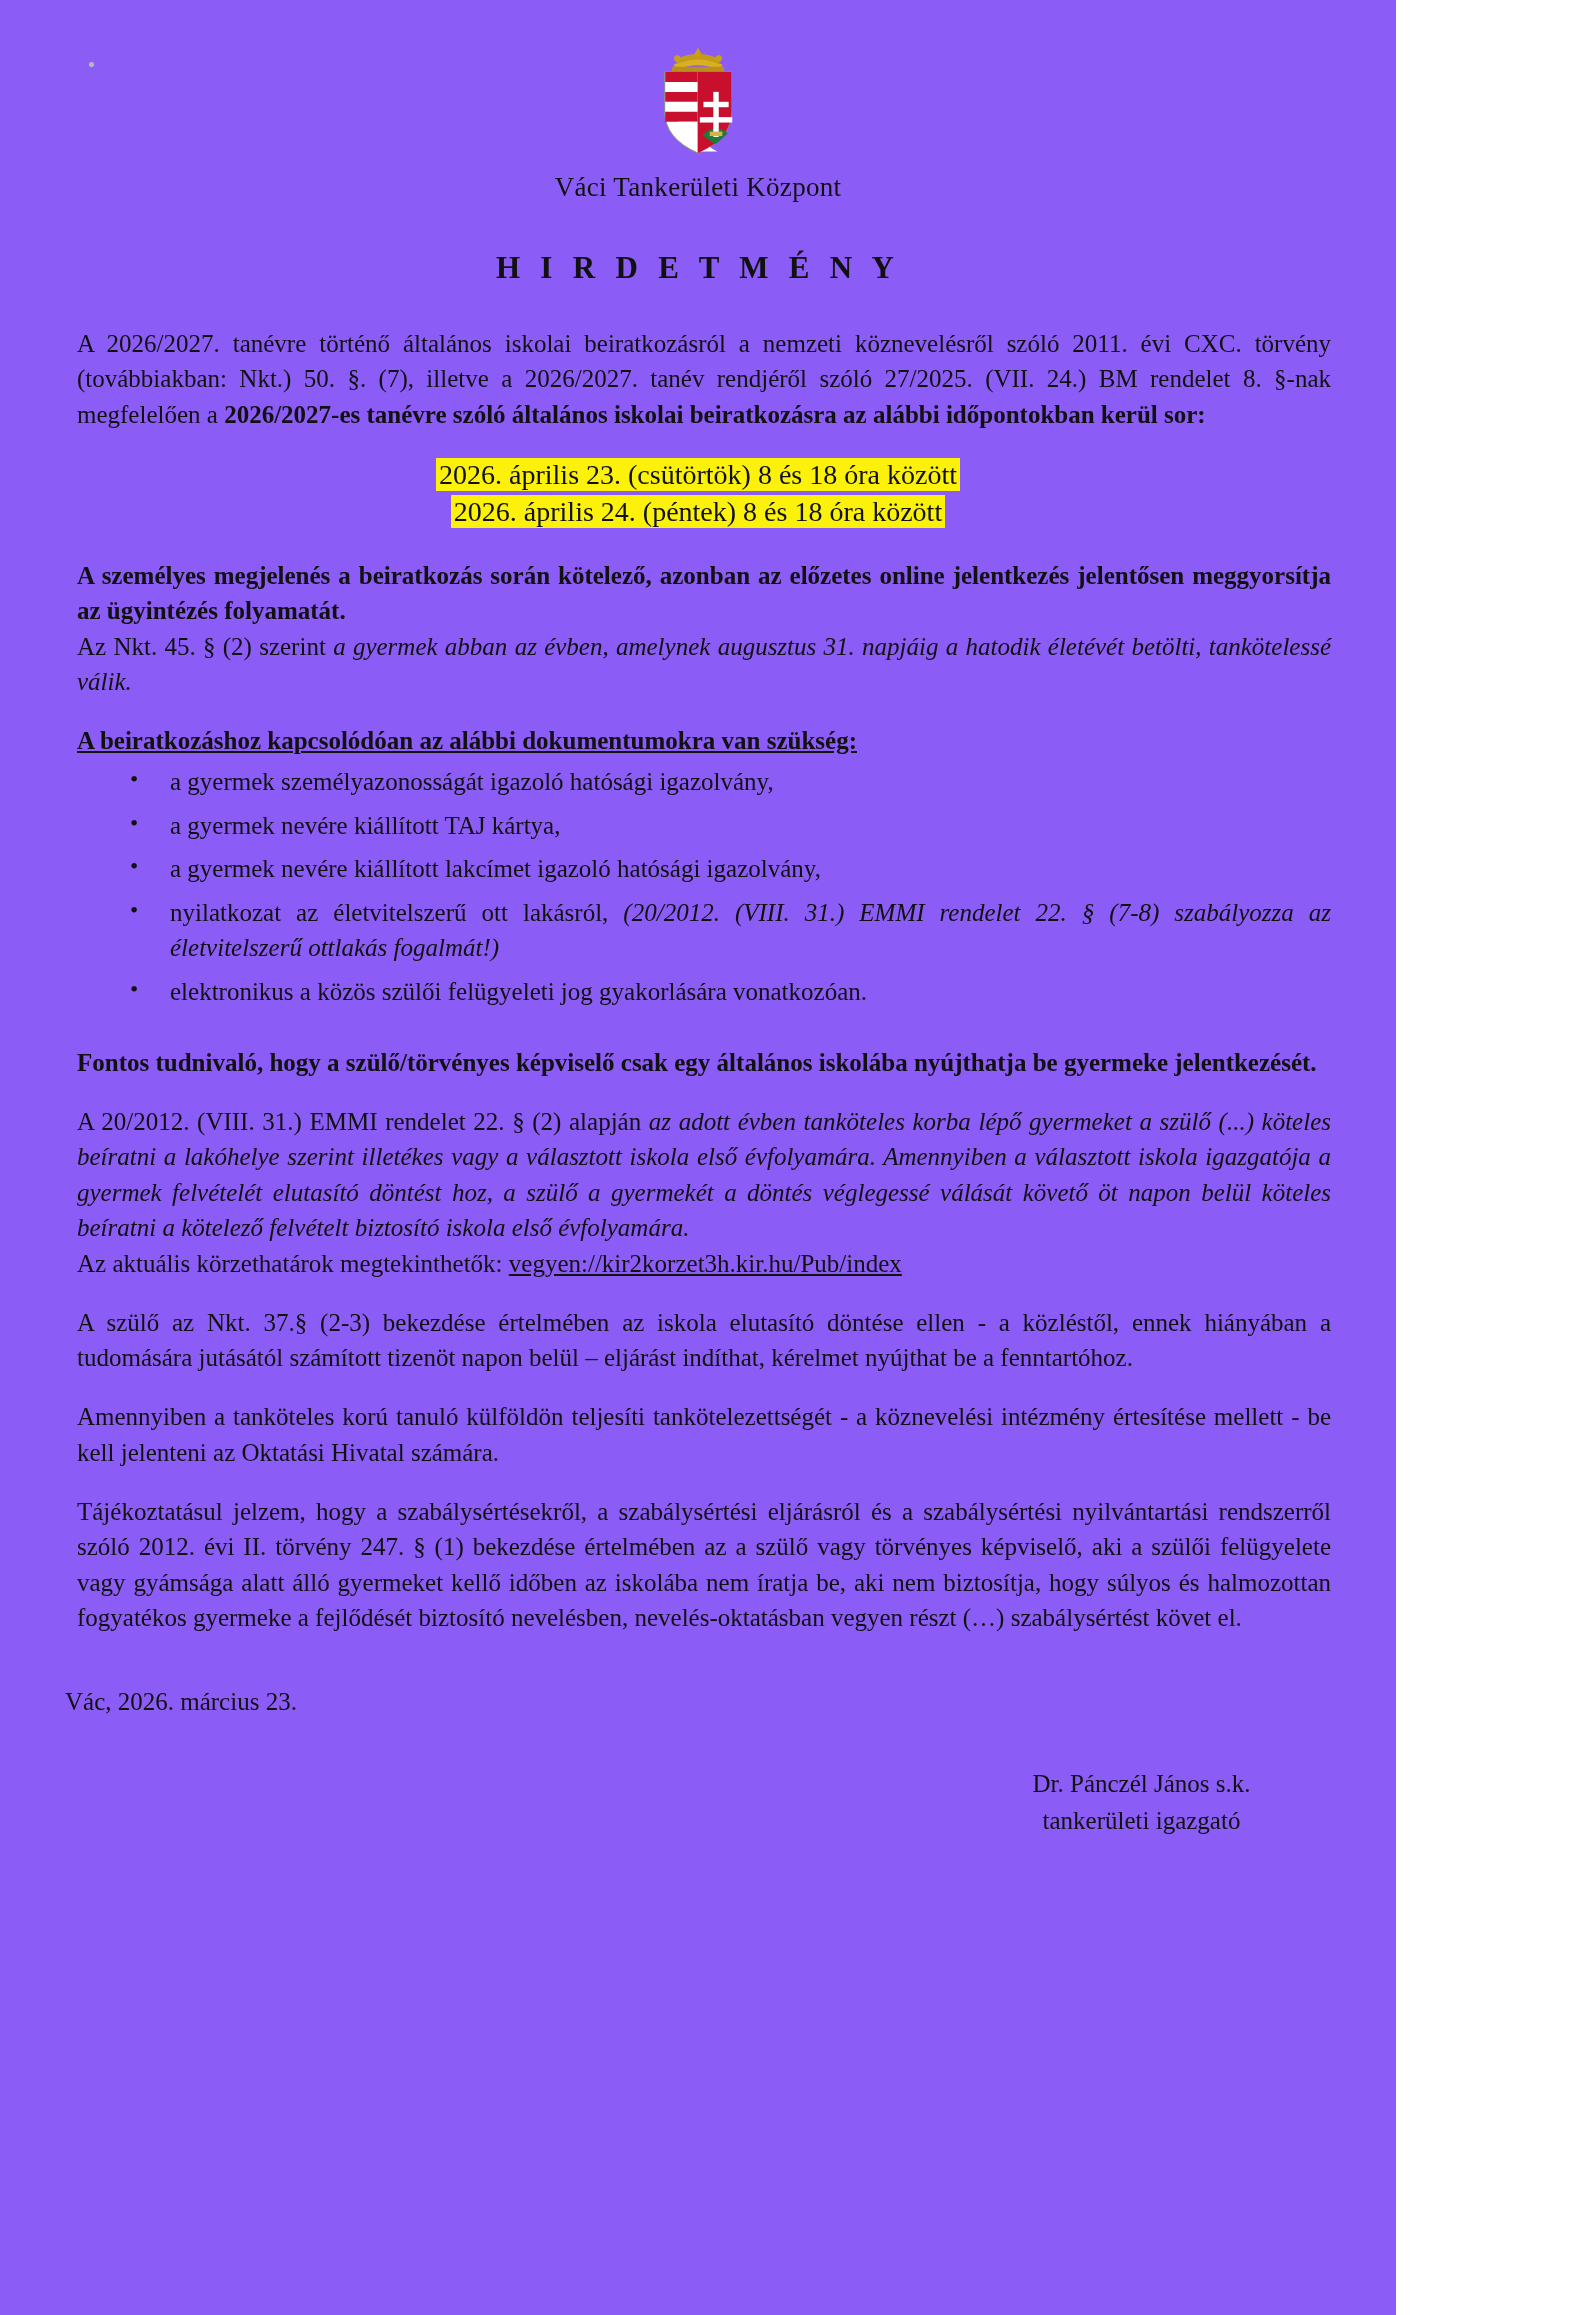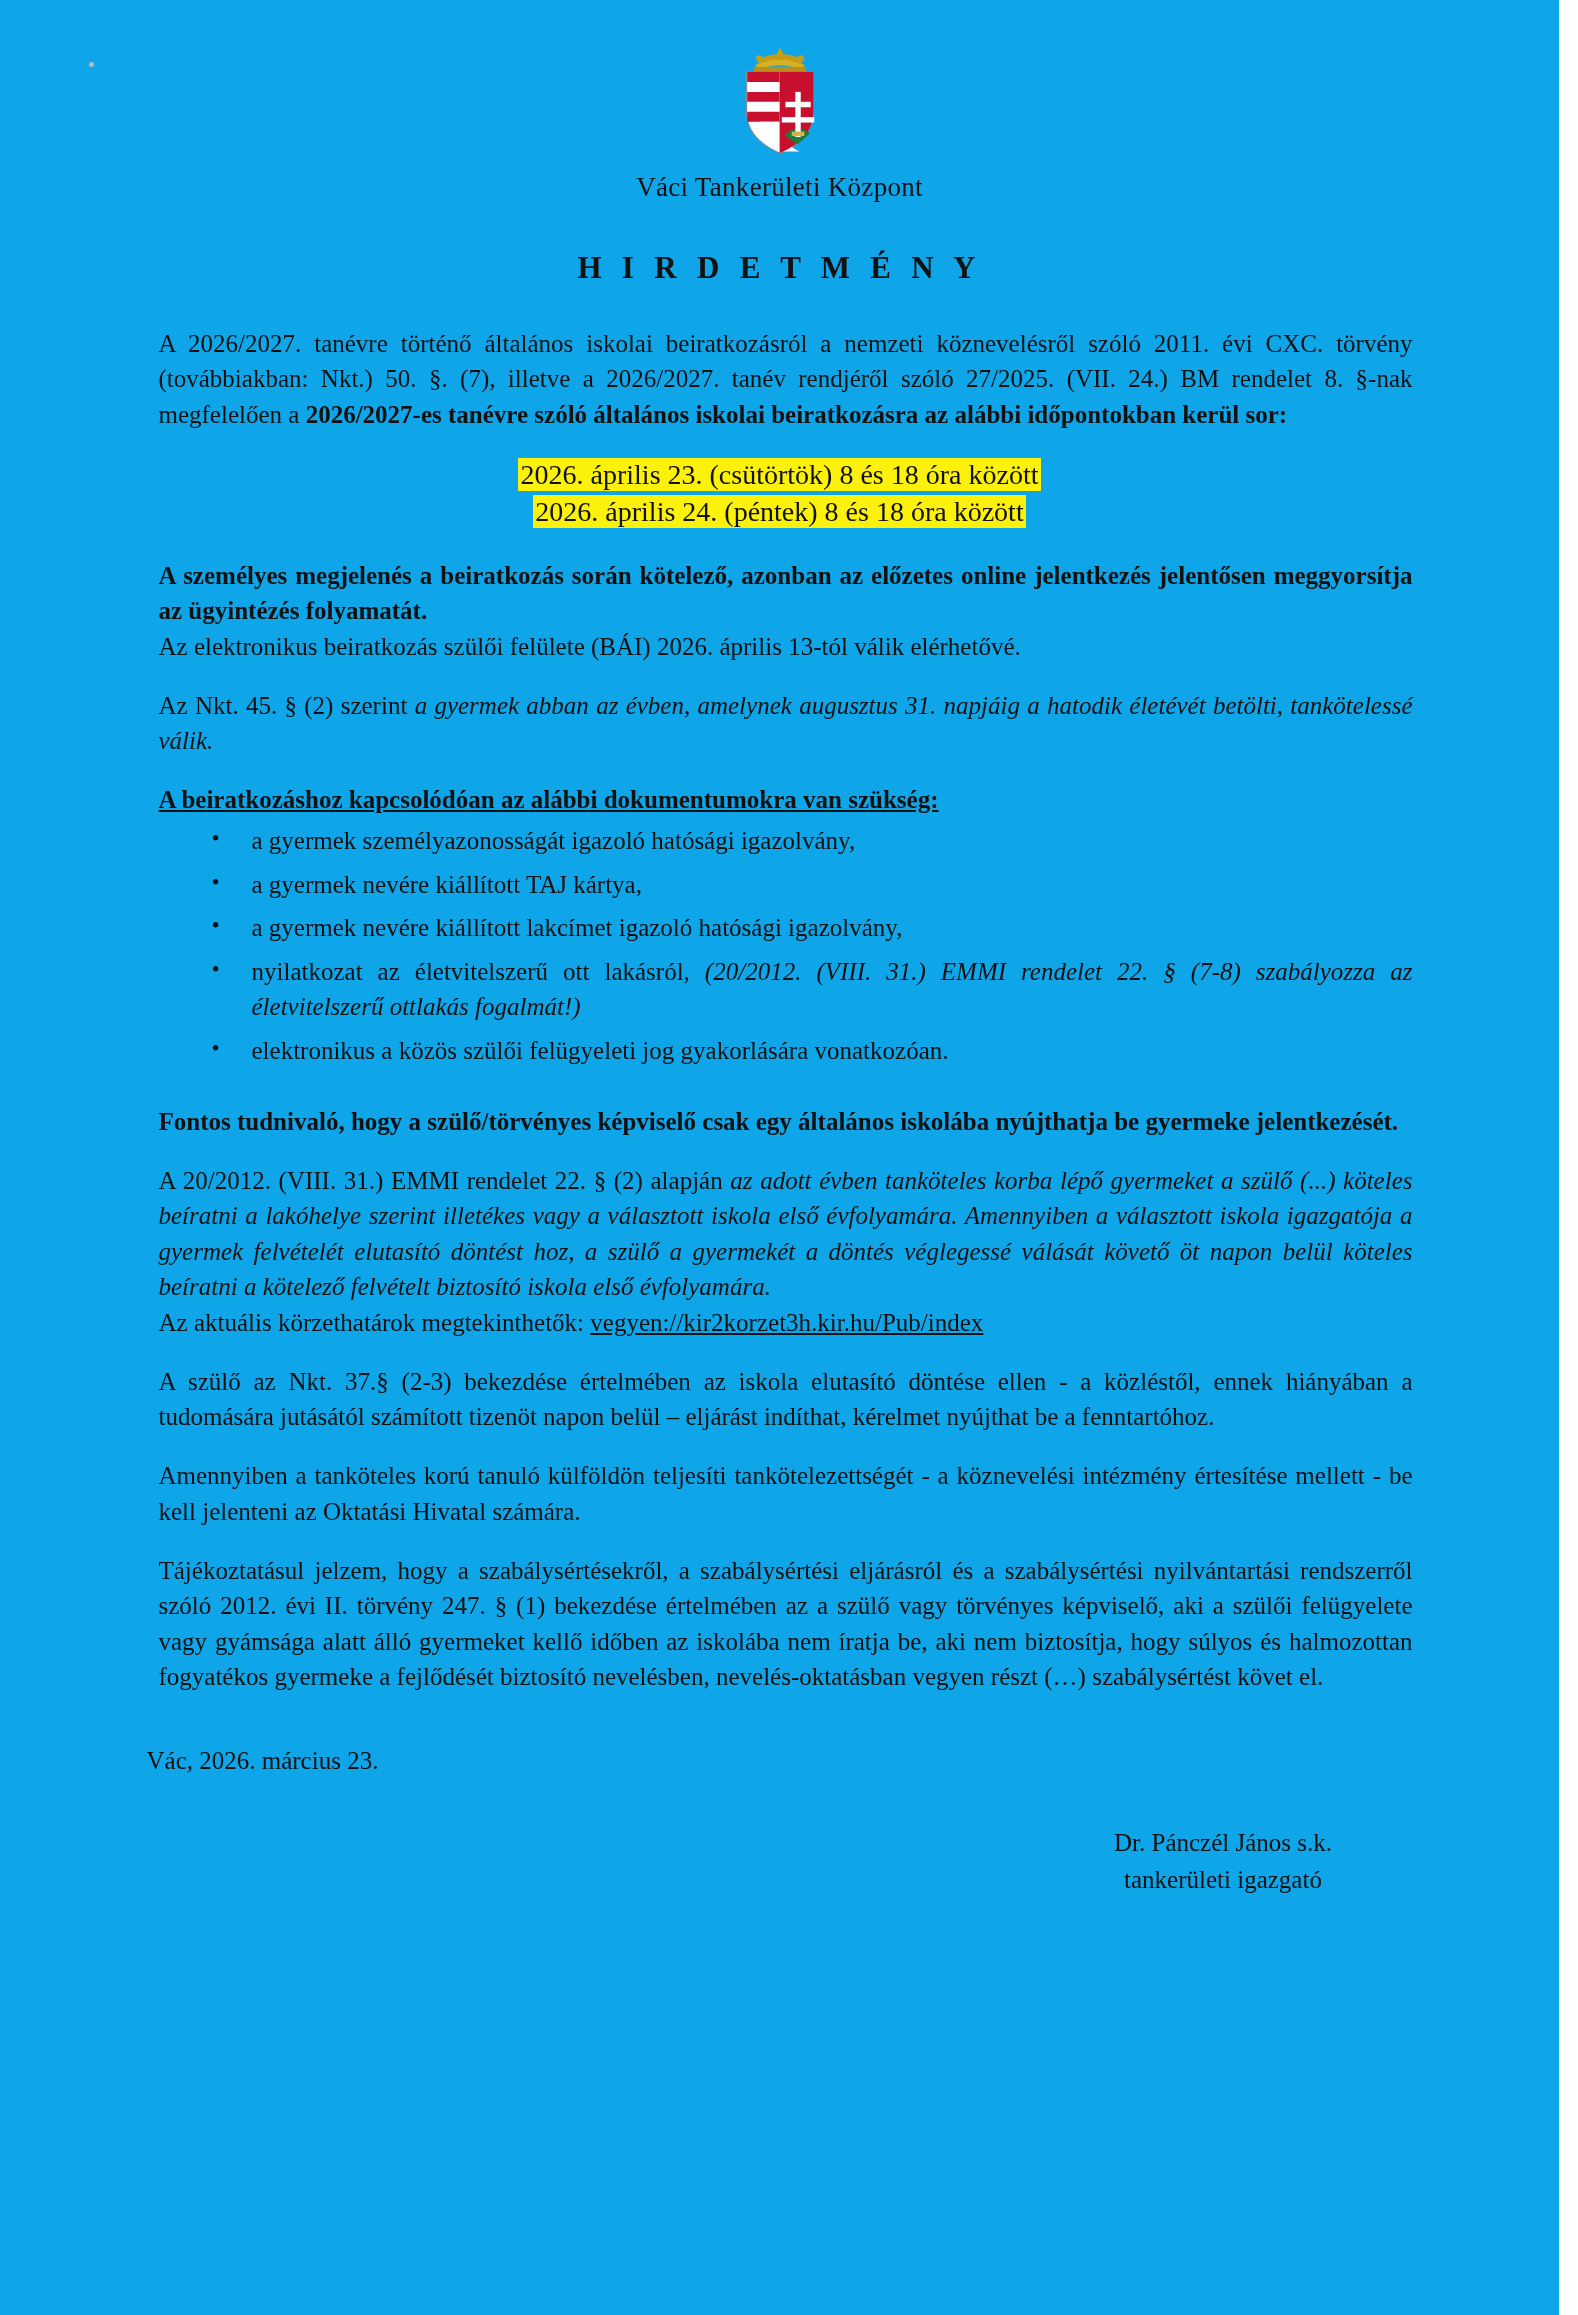--- a/index.html
+++ b/index.html
@@ -9,25 +9,25 @@
   }
   body {
     width: 1579px;
     min-height: 2316px;
     font-family: "Liberation Serif", serif;
     color: #111111;
     position: relative;
   }
   .page {
     position: relative;
-    width: 1559px;
+    width: 1396px;
     min-height: 2316px;
     box-sizing: border-box;
     padding: 36px 0 0 0;
-    background: #0ea5e9;
+    background: #8b5cf6;
   }
   
   .speck {
     position: absolute;
     left: 89px;
     top: 62px;
     width: 4.5px;
     height: 4.5px;
     background: #b9b9b9;
     border-radius: 50%;
@@ -171,21 +171,20 @@
     <div class="doc-title">H I R D E T M É N Y</div>
 
     <p class="para"><span>A 2026/2027. tanévre történő általános iskolai beiratkozásról a nemzeti köznevelésről szóló 2011. évi CXC. törvény (továbbiakban: Nkt.) 50. §. (7), illetve a 2026/2027. tanév rendjéről szóló 27/2025. (VII. 24.) BM rendelet 8. §-nak megfelelően a </span><span class="b">2026/2027-es tanévre szóló általános iskolai beiratkozásra az alábbi időpontokban kerül sor:</span></p>
 
     <div class="highlight-block">
       <span class="hl-line"><span class="hl">2026. április 23. (csütörtök) 8 és 18 óra között</span></span>
       <span class="hl-line"><span class="hl">2026. április 24. (péntek) 8 és 18 óra között</span></span>
     </div>
 
     <p class="tight b">A személyes megjelenés a beiratkozás során kötelező, azonban az előzetes online jelentkezés jelentősen meggyorsítja az ügyintézés folyamatát.</p>
-    <p class="para">Az elektronikus beiratkozás szülői felülete (BÁI) 2026. április 13-tól válik elérhetővé.</p>
 
     <p class="para"><span>Az Nkt. 45. § (2) szerint </span><span class="i">a gyermek abban az évben, amelynek augusztus 31. napjáig a hatodik életévét betölti, tankötelessé válik.</span></p>
 
     <p class="tight b u">A beiratkozáshoz kapcsolódóan az alábbi dokumentumokra van szükség:</p>
     <ul class="docs">
       <li><span>a gyermek személyazonosságát igazoló hatósági igazolvány,</span></li>
       <li><span>a gyermek nevére kiállított TAJ kártya,</span></li>
       <li><span>a gyermek nevére kiállított lakcímet igazoló hatósági igazolvány,</span></li>
       <li><span>nyilatkozat az életvitelszerű ott lakásról, </span><span class="i">(20/2012. (VIII. 31.) EMMI rendelet 22. § (7-8) szabályozza az életvitelszerű ottlakás fogalmát!)</span></li>
       <li><span>elektronikus a közös szülői felügyeleti jog gyakorlására vonatkozóan.</span></li>

